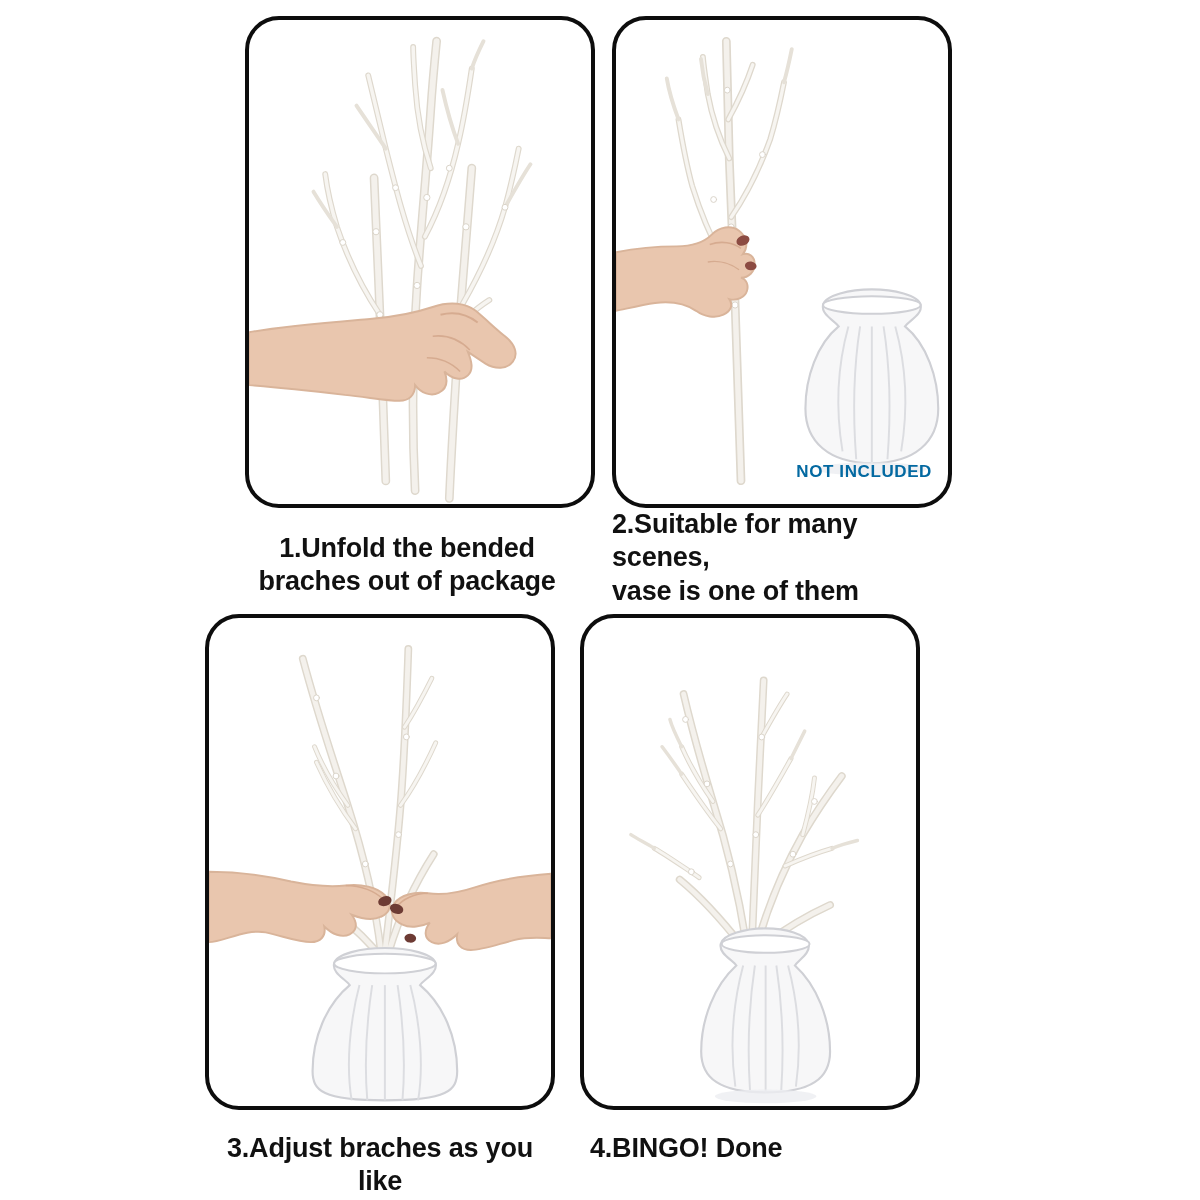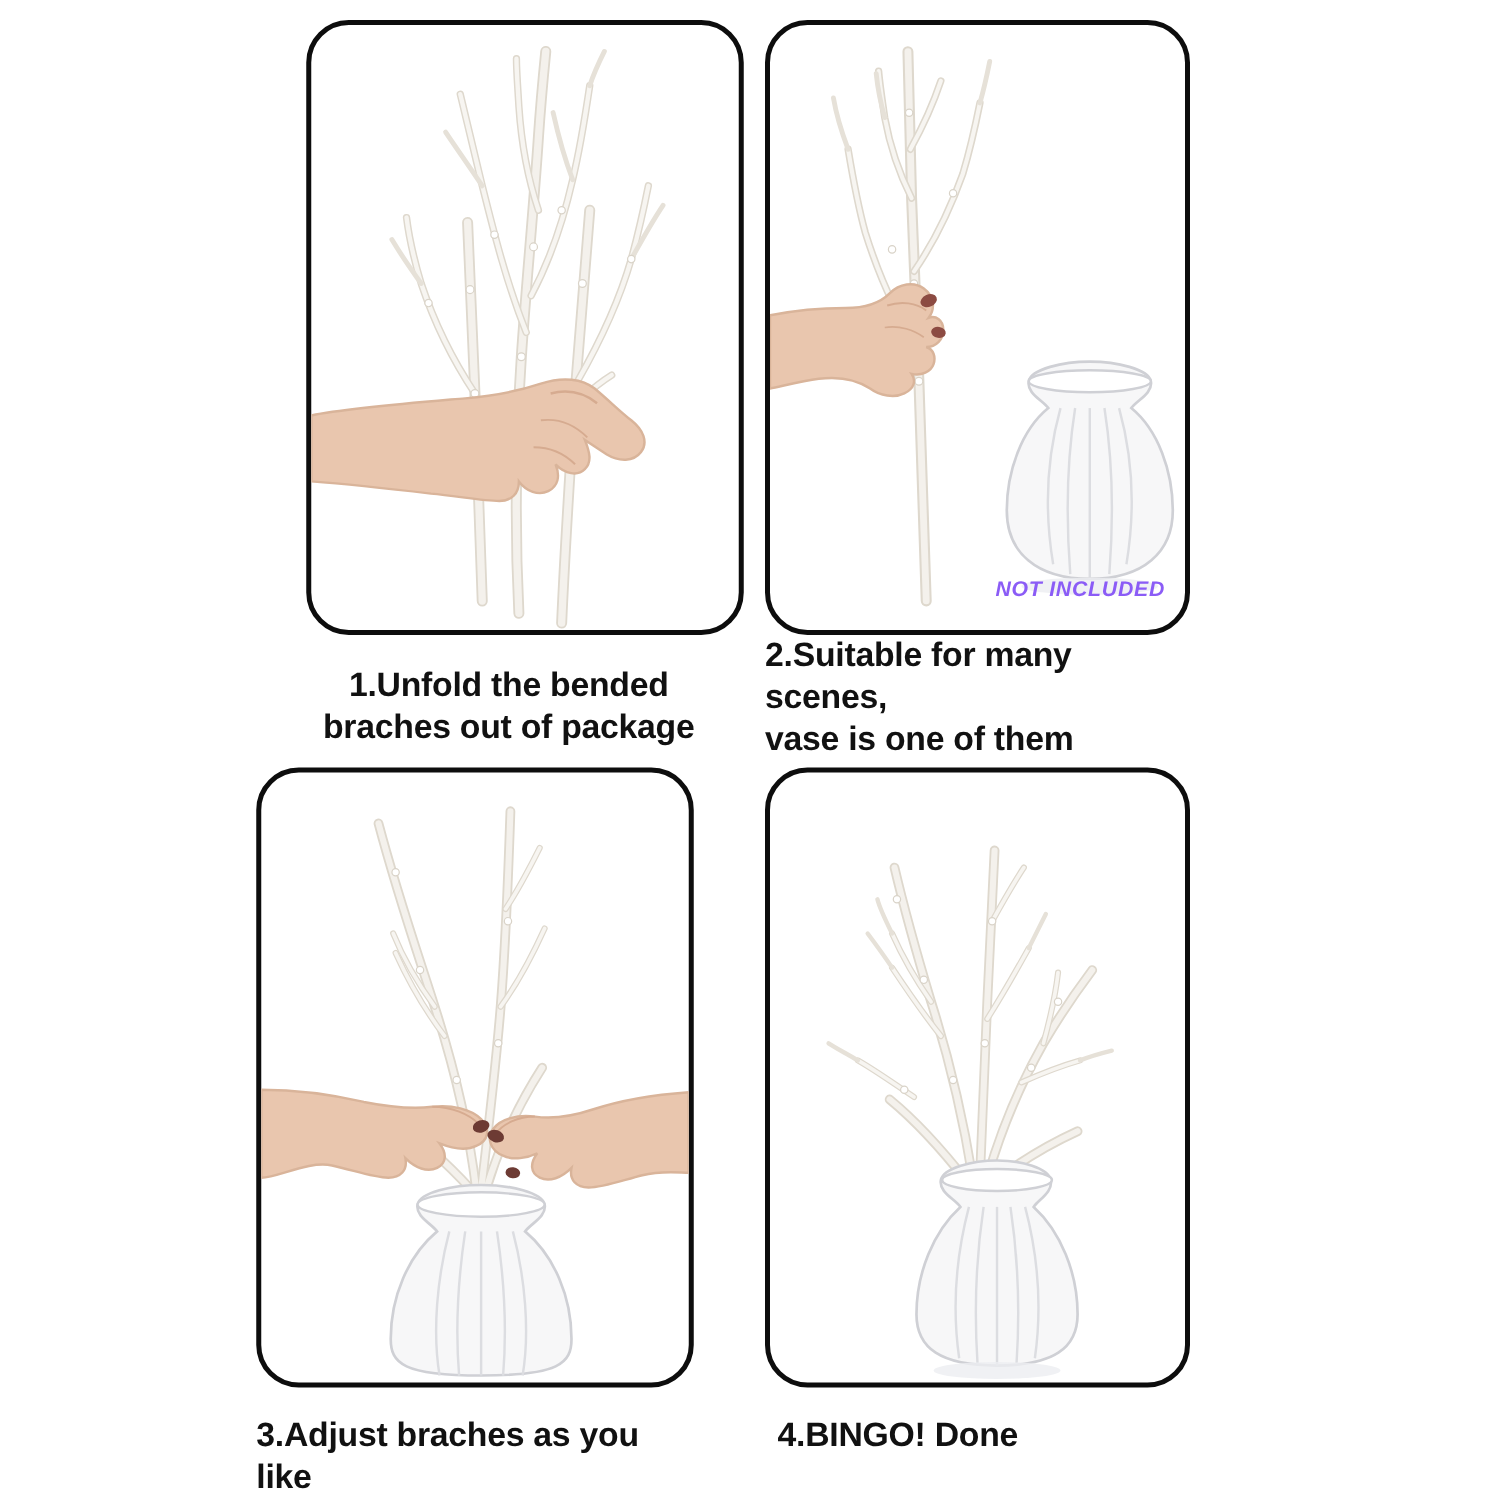--- a/index.html
+++ b/index.html
@@ -42,39 +42,38 @@
   #step-1 { left: 205px; top: 16px; width: 324px; padding-left: 40px; }
   #step-1 .panel { width: 350px; height: 492px; }
   #step-1 .caption { margin-top: 24px; text-align: center; }
 
   #step-2 { left: 612px; top: 16px; width: 340px; }
   #step-2 .panel { width: 340px; height: 492px; }
   #step-2 .caption { text-align: left; padding-left: 0px; }
 
   #step-3 { left: 205px; top: 614px; width: 350px; }
   #step-3 .panel { width: 350px; height: 496px; }
-  #step-3 .caption { margin-top: 22px; }
-
-  #step-4 { left: 612px; top: 614px; width: 340px; }
+  #step-3 .caption { margin-top: 22px; text-align: center; }
+
+  #step-4 { left: 580px; top: 614px; width: 340px; }
   #step-4 .panel { width: 340px; height: 496px; }
   #step-4 .caption { margin-top: 22px; text-align: left; padding-left: 10px; }
 
   .art {
     position: absolute;
     left: 0; top: 0;
     width: 100%;
     height: 100%;
   }
   .note {
     position: absolute;
     font-size: 17px;
     font-weight: 700;
     letter-spacing: 0.6px;
-    color: #8b5cf6;
-    font-style: italic;
+    color: #0369a1;
   }
   #note-not-included { right: 16px; bottom: 22px; }
 </style>
 </head>
 <body>
 
 <div class="sheet">
 
   <div class="step" id="step-1">
     <div class="panel">

